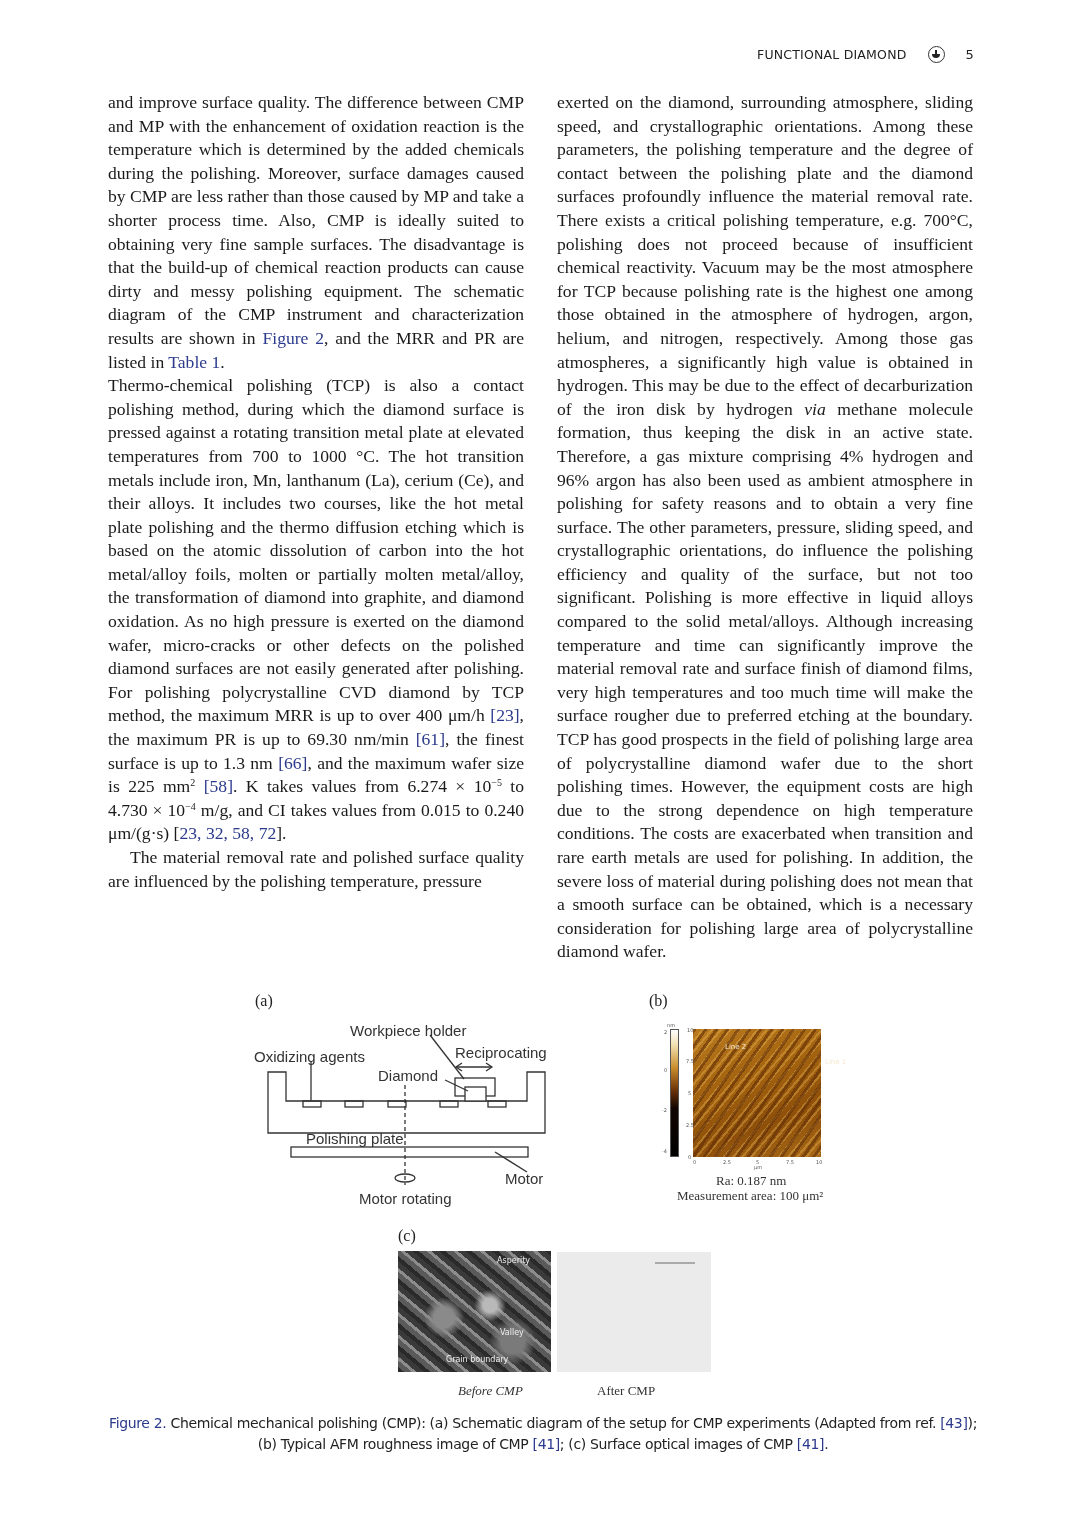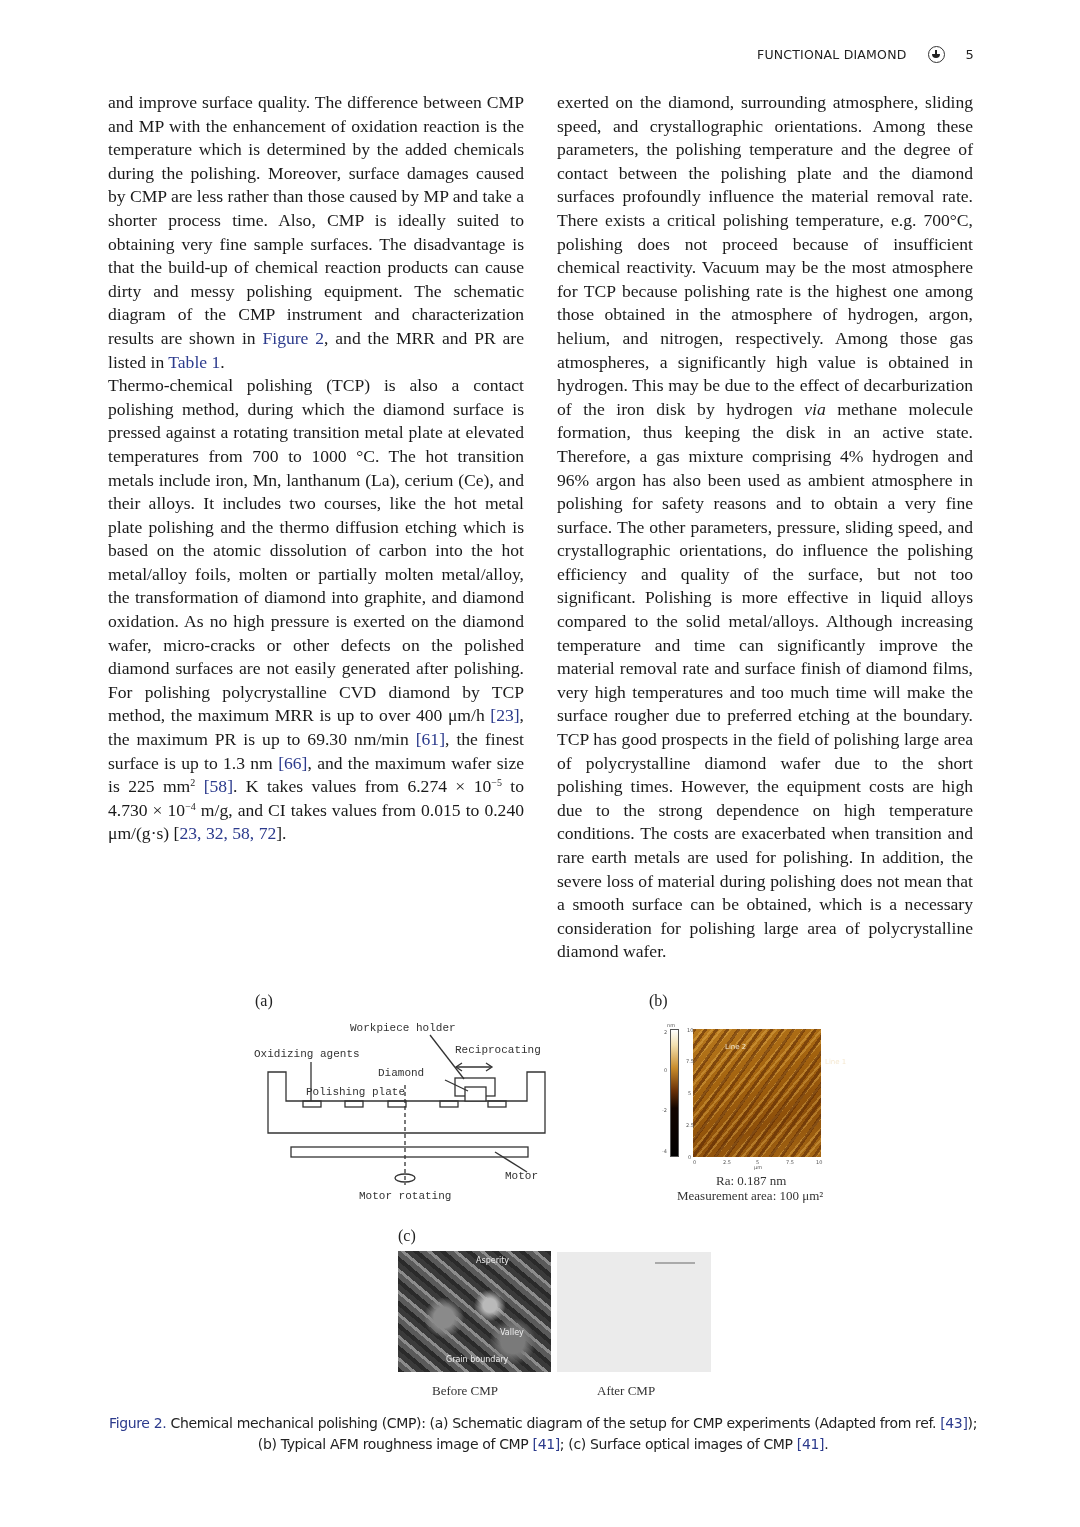--- a/index.html
+++ b/index.html
@@ -15,21 +15,21 @@
     line-height: 23.6px; text-align: justify; }
   .col p { margin: 0; hyphens: none; }
   .col-left { left: 108px; }
   .col-right { left: 557px; }
   .indent { text-indent: 22px; }
   .ref { color: #2b3a8c; }
   .section-heading { font-family: "DejaVu Sans", sans-serif; font-weight: bold; color: #1e2a78; font-size: 16.5px;
     margin: 28px 0 14px 0 !important; text-align: left; letter-spacing: -0.2px; }
   sup { font-size: 10px; line-height: 0; vertical-align: 6px; }
   .panel-label { position: absolute; font-family: "Liberation Serif", serif; font-size: 16px; color: #222; }
-  .diagram-label { position: absolute; font-family: Liberation Mono, monospace; font-size: 11px; color: #333; white-space: nowrap; }
+  .diagram-label { position: absolute; font-family: Liberation Sans, sans-serif; font-size: 15px; color: #333; white-space: nowrap; }
 
   .afm { position: absolute; left: 693px; top: 1029px; width: 128px; height: 128px;
     background:
       repeating-linear-gradient(125deg, rgba(90,40,5,0.55) 0 3px, rgba(0,0,0,0) 3px 9px),
       repeating-linear-gradient(130deg, rgba(240,190,90,0.35) 0 2px, rgba(0,0,0,0) 2px 7px),
       linear-gradient(160deg, #b97a1e 0%, #a2620f 40%, #8d4f0a 70%, #a86a16 100%); }
   .afm-colorbar { position: absolute; left: 670px; top: 1029px; width: 9px; height: 128px;
     background: linear-gradient(to bottom, #ffffff 0%, #f2e0b0 12%, #c98d2c 30%, #6b3208 48%, #120500 62%, #000 100%); border: 1px solid #555; box-sizing: border-box; }
   .afm-tick { position: absolute; font-family: "DejaVu Sans", sans-serif; font-size: 5px; color: #555; }
   .afm-title { position: absolute; left: 720px; top: 1024px; font-family: "DejaVu Sans", sans-serif; font-size: 4px; color: #5566aa; }
@@ -60,20 +60,21 @@
   <span class="logo-icon"></span>
   <span class="page-number">5</span>
 </div>
 
 <div class="col col-left">
   <p><span>and improve surface quality. The difference between CMP and MP with the enhancement of oxidation reaction is the temperature which is determined by the added chemicals during the polishing. Moreover, surface damages caused by CMP are less rather than those caused by MP and take a shorter process time. Also, CMP is ideally suited to obtaining very fine sample surfaces. The disadvantage is that the build-up of chemical reaction products can cause dirty and messy polishing equipment. The schematic diagram of the CMP instrument and characterization results are shown in </span><span class="ref">Figure 2</span><span>, and the MRR and PR are listed in </span><span class="ref">Table 1</span><span>.</span></p>
 
 
   <p><span>Thermo-chemical polishing (TCP) is also a contact polishing method, during which the diamond surface is pressed against a rotating transition metal plate at elevated temperatures from 700 to 1000 °C. The hot transition metals include iron, Mn, lanthanum (La), cerium (Ce), and their alloys. It includes two courses, like the hot metal plate polishing and the thermo diffusion etching which is based on the atomic dissolution of carbon into the hot metal/alloy foils, molten or partially molten metal/alloy, the transformation of diamond into graphite, and diamond oxidation. As no high pressure is exerted on the diamond wafer, micro-cracks or other defects on the polished diamond surfaces are not easily generated after polishing. For polishing polycrystalline CVD diamond by TCP method, the maximum MRR is up to over 400 μm/h </span><span class="ref">[23]</span><span>, the maximum PR is up to 69.30 nm/min </span><span class="ref">[61]</span><span>, the finest surface is up to 1.3 nm </span><span class="ref">[66]</span><span>, and the maximum wafer size is 225 mm</span><sup>2</sup><span> </span><span class="ref">[58]</span><span>. K takes values from 6.274 × 10</span><sup>−5</sup><span> to 4.730 × 10</span><sup>−4</sup><span> m/g, and CI takes values from 0.015 to 0.240 μm/(g·s) [</span><span class="ref">23, 32, 58, 72</span><span>].</span></p>
 
+  <p class="indent">The material removal rate and polished surface quality are influenced by the polishing temperature, pressure</p>
 </div>
 
 <div class="col col-right">
   <p><span>exerted on the diamond, surrounding atmosphere, sliding speed, and crystallographic orientations. Among these parameters, the polishing temperature and the degree of contact between the polishing plate and the diamond surfaces profoundly influence the material removal rate. There exists a critical polishing temperature, e.g. 700°C, polishing does not proceed because of insufficient chemical reactivity. Vacuum may be the most atmosphere for TCP because polishing rate is the highest one among those obtained in the atmosphere of hydrogen, argon, helium, and nitrogen, respectively. Among those gas atmospheres, a significantly high value is obtained in hydrogen. This may be due to the effect of decarburization of the iron disk by hydrogen </span><em>via</em><span> methane molecule formation, thus keeping the disk in an active state. Therefore, a gas mixture comprising 4% hydrogen and 96% argon has also been used as ambient atmosphere in polishing for safety reasons and to obtain a very fine surface. The other parameters, pressure, sliding speed, and crystallographic orientations, do influence the polishing efficiency and quality of the surface, but not too significant. Polishing is more effective in liquid alloys compared to the solid metal/alloys. Although increasing temperature and time can significantly improve the material removal rate and surface finish of diamond films, very high temperatures and too much time will make the surface rougher due to preferred etching at the boundary. TCP has good prospects in the field of polishing large area of polycrystalline diamond wafer due to the short polishing times. However, the equipment costs are high due to the strong dependence on high temperature conditions. The costs are exacerbated when transition and rare earth metals are used for polishing. In addition, the severe loss of material during polishing does not mean that a smooth surface can be obtained, which is a necessary consideration for polishing large area of polycrystalline diamond wafer.</span></p>
 </div>
 
 <div class="panel-label" style="left:255px; top:992px;">(a)</div>
 <svg style="position:absolute; left:255px; top:1015px;" width="310" height="175" viewBox="0 0 310 175">
   <g fill="none" stroke="#333" stroke-width="1.3">
 
@@ -100,21 +101,21 @@
     <line x1="202" y1="52" x2="236" y2="52"></line>
     <path d="M207 48 L201 52 L207 56 M231 48 L237 52 L231 56"></path>
 
     <ellipse cx="150" cy="163" rx="10" ry="4"></ellipse>
   </g>
 </svg>
 <div class="diagram-label" style="left:350px; top:1022px;">Workpiece holder</div>
 <div class="diagram-label" style="left:254px; top:1048px;">Oxidizing agents</div>
 <div class="diagram-label" style="left:455px; top:1044px;">Reciprocating</div>
 <div class="diagram-label" style="left:378px; top:1067px;">Diamond</div>
-<div class="diagram-label" style="left:306px; top:1086px;">Polishing plate</div>
+<div class="diagram-label" style="left:306px; top:1130px;">Polishing plate</div>
 <div class="diagram-label" style="left:505px; top:1170px;">Motor</div>
 <div class="diagram-label" style="left:359px; top:1190px;">Motor rotating</div>
 
 <div class="panel-label" style="left:649px; top:992px;">(b)</div>
 <div class="afm-title"></div>
 <div class="afm-colorbar"></div>
 <div class="afm-tick" style="left:667px; top:1022px;">nm</div>
 <div class="afm-tick" style="left:664px; top:1029px;">2</div>
 <div class="afm-tick" style="left:664px; top:1067px;">0</div>
 <div class="afm-tick" style="left:662px; top:1107px;">-2</div>
@@ -131,21 +132,21 @@
 <div class="afm-tick" style="left:786px; top:1159px;">7.5</div>
 <div class="afm-tick" style="left:816px; top:1159px;">10</div>
 <div class="afm-tick" style="left:754px; top:1164px;">μm</div>
 <div class="afm-line-label" style="left:697px; top:1043px;">Line 2</div>
 <div class="afm-line-label" style="left:797px; top:1058px;">Line 1</div>
 <div class="afm-caption" style="left:716px; top:1173px;">Ra: 0.187 nm</div>
 <div class="afm-caption" style="left:677px; top:1188px;">Measurement area: 100 μm²</div>
 
 <div class="panel-label" style="left:398px; top:1227px;">(c)</div>
 <div class="sem"></div>
-<div class="sem-label" style="left:476px; top:1256px;">Asperity</div>
+<div class="sem-label" style="left:497px; top:1256px;">Asperity</div>
 <div class="sem-label" style="left:500px; top:1328px;">Valley</div>
 <div class="sem-label" style="left:446px; top:1355px;">Grain boundary</div>
 <div class="optical"></div>
 <div class="optical-scale"></div>
-<div class="img-caption" style="left:432px; top:1383px;">Before CMP</div>
+<div class="img-caption" style="left:458px; top:1383px;font-style:italic;">Before CMP</div>
 <div class="img-caption" style="left:597px; top:1383px;">After CMP</div>
 
 <div class="figure-caption"><span class="fig-label">Figure 2.</span><span> Chemical mechanical polishing (CMP): (a) Schematic diagram of the setup for CMP experiments (Adapted from ref. </span><span class="fig-label">[43]</span><span>); (b) Typical AFM roughness image of CMP </span><span class="fig-label">[41]</span><span>; (c) Surface optical images of CMP </span><span class="fig-label">[41]</span><span>.</span></div>
 
 </body></html>

